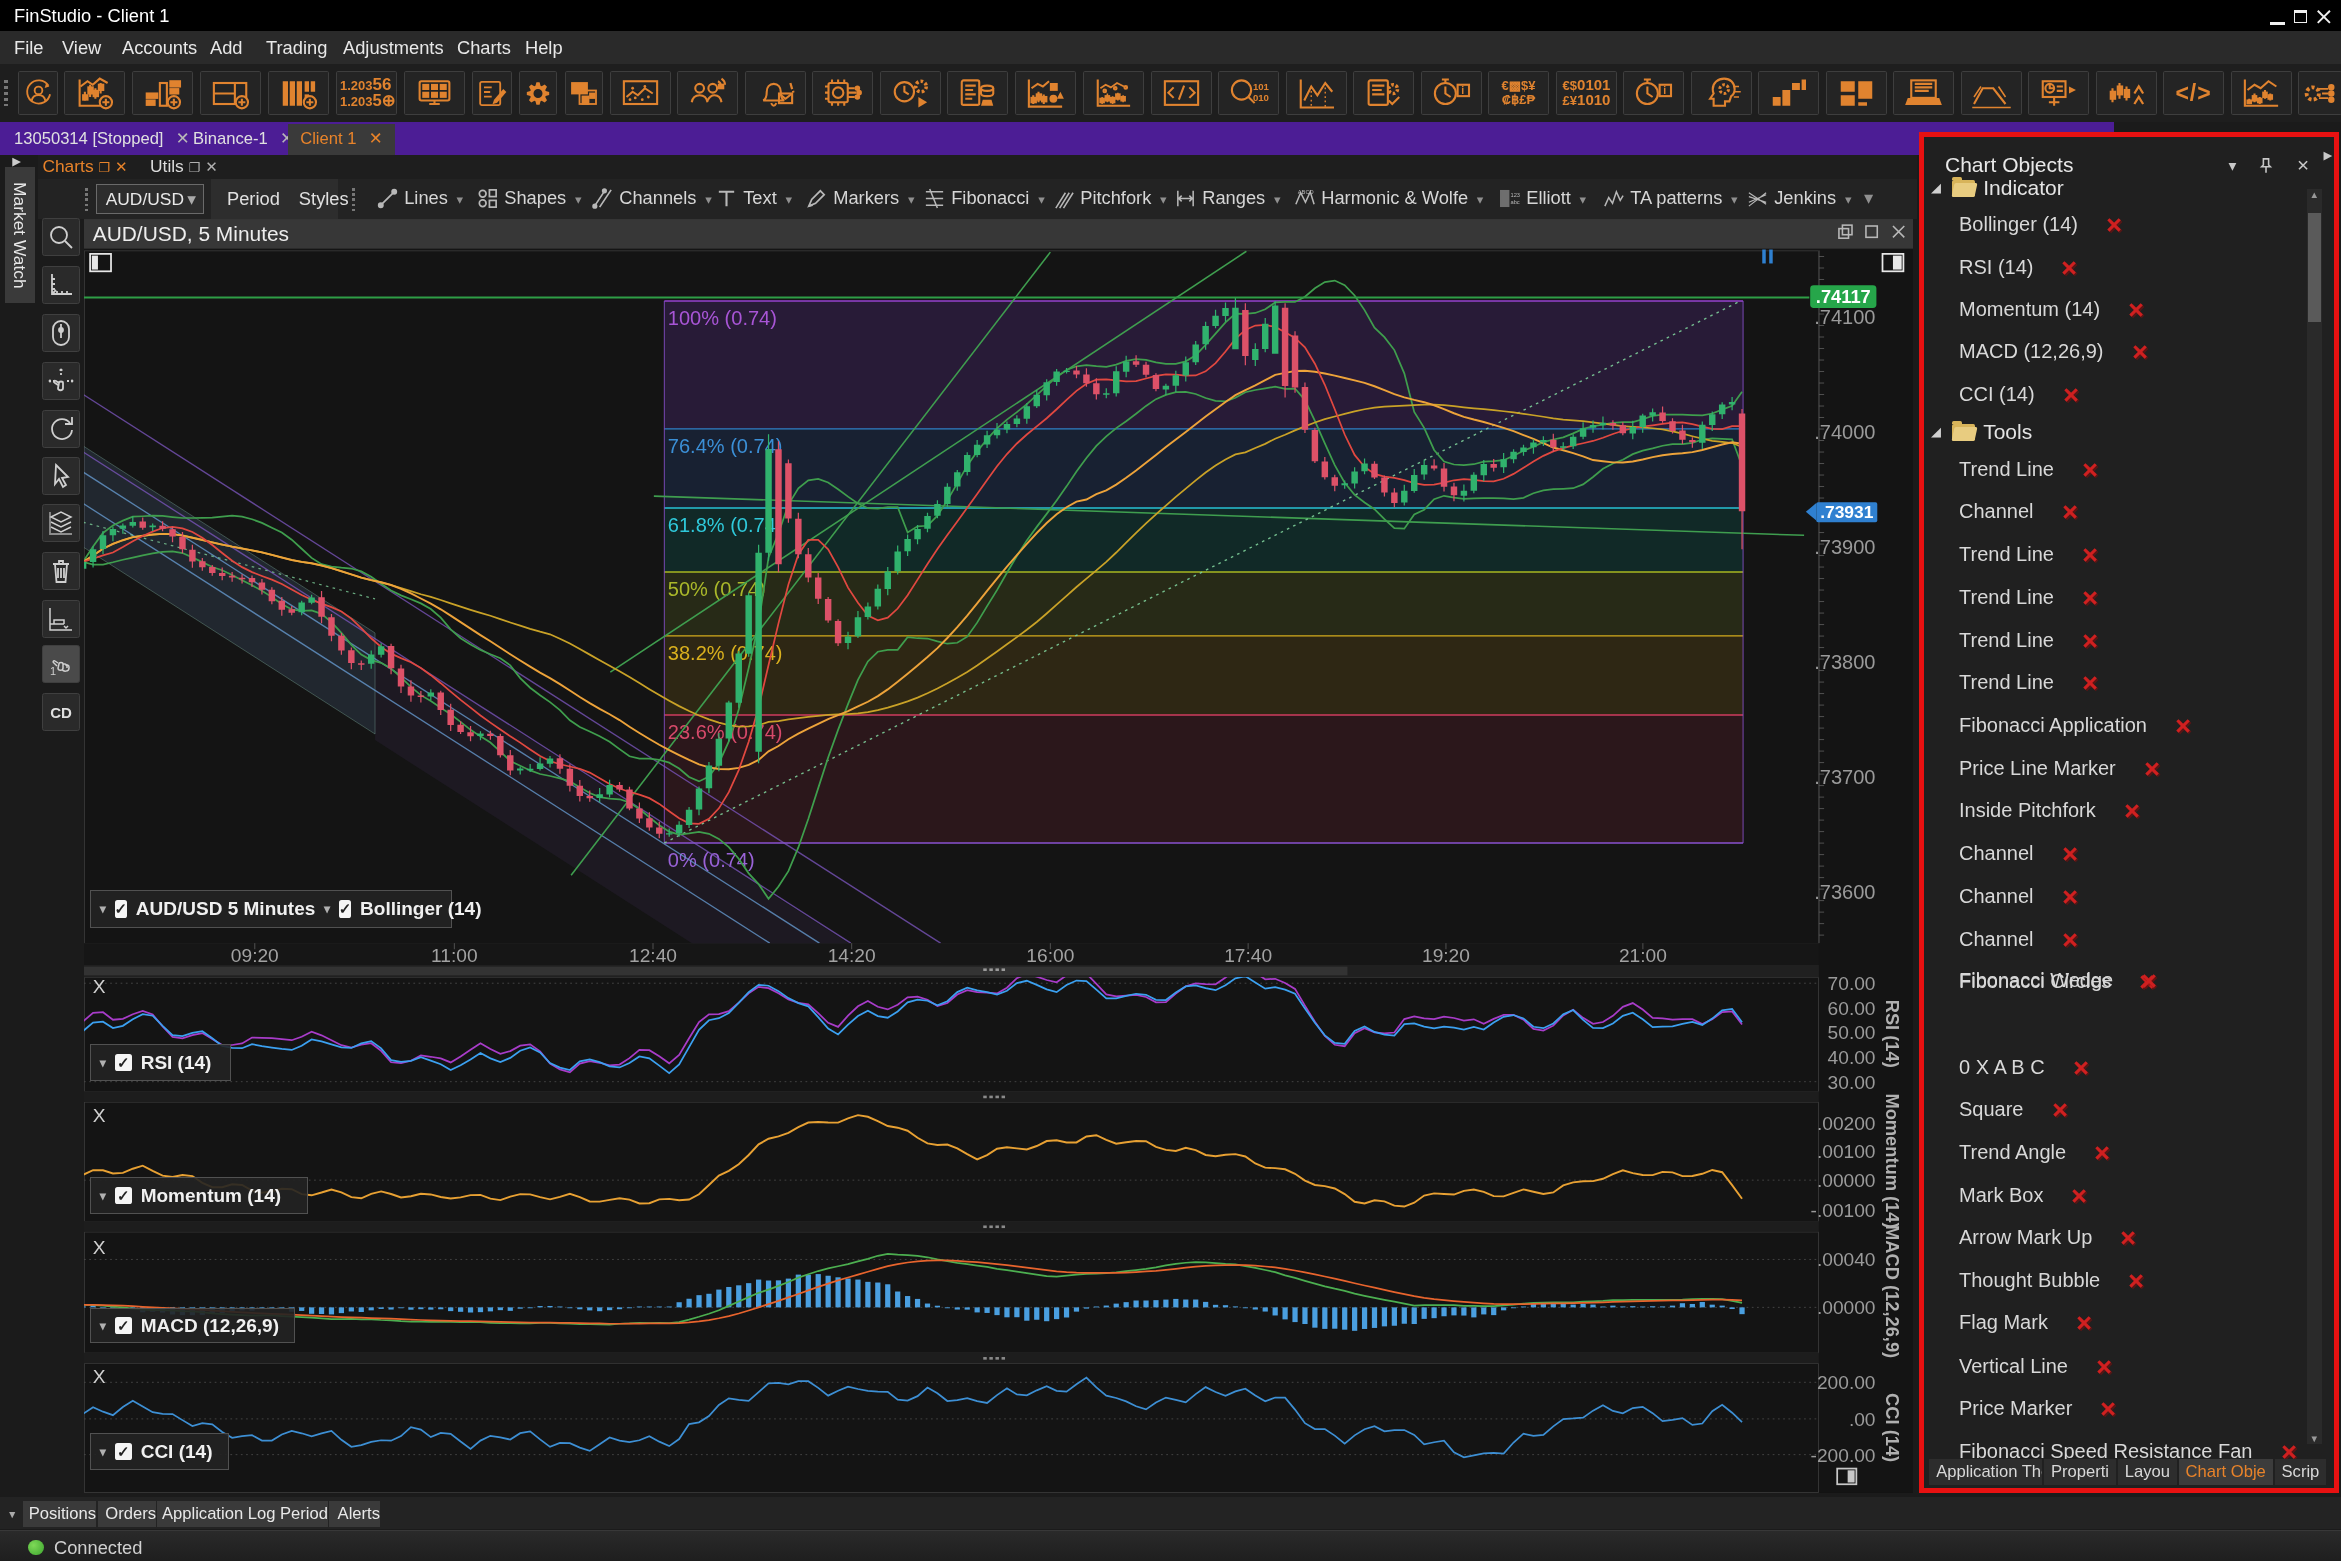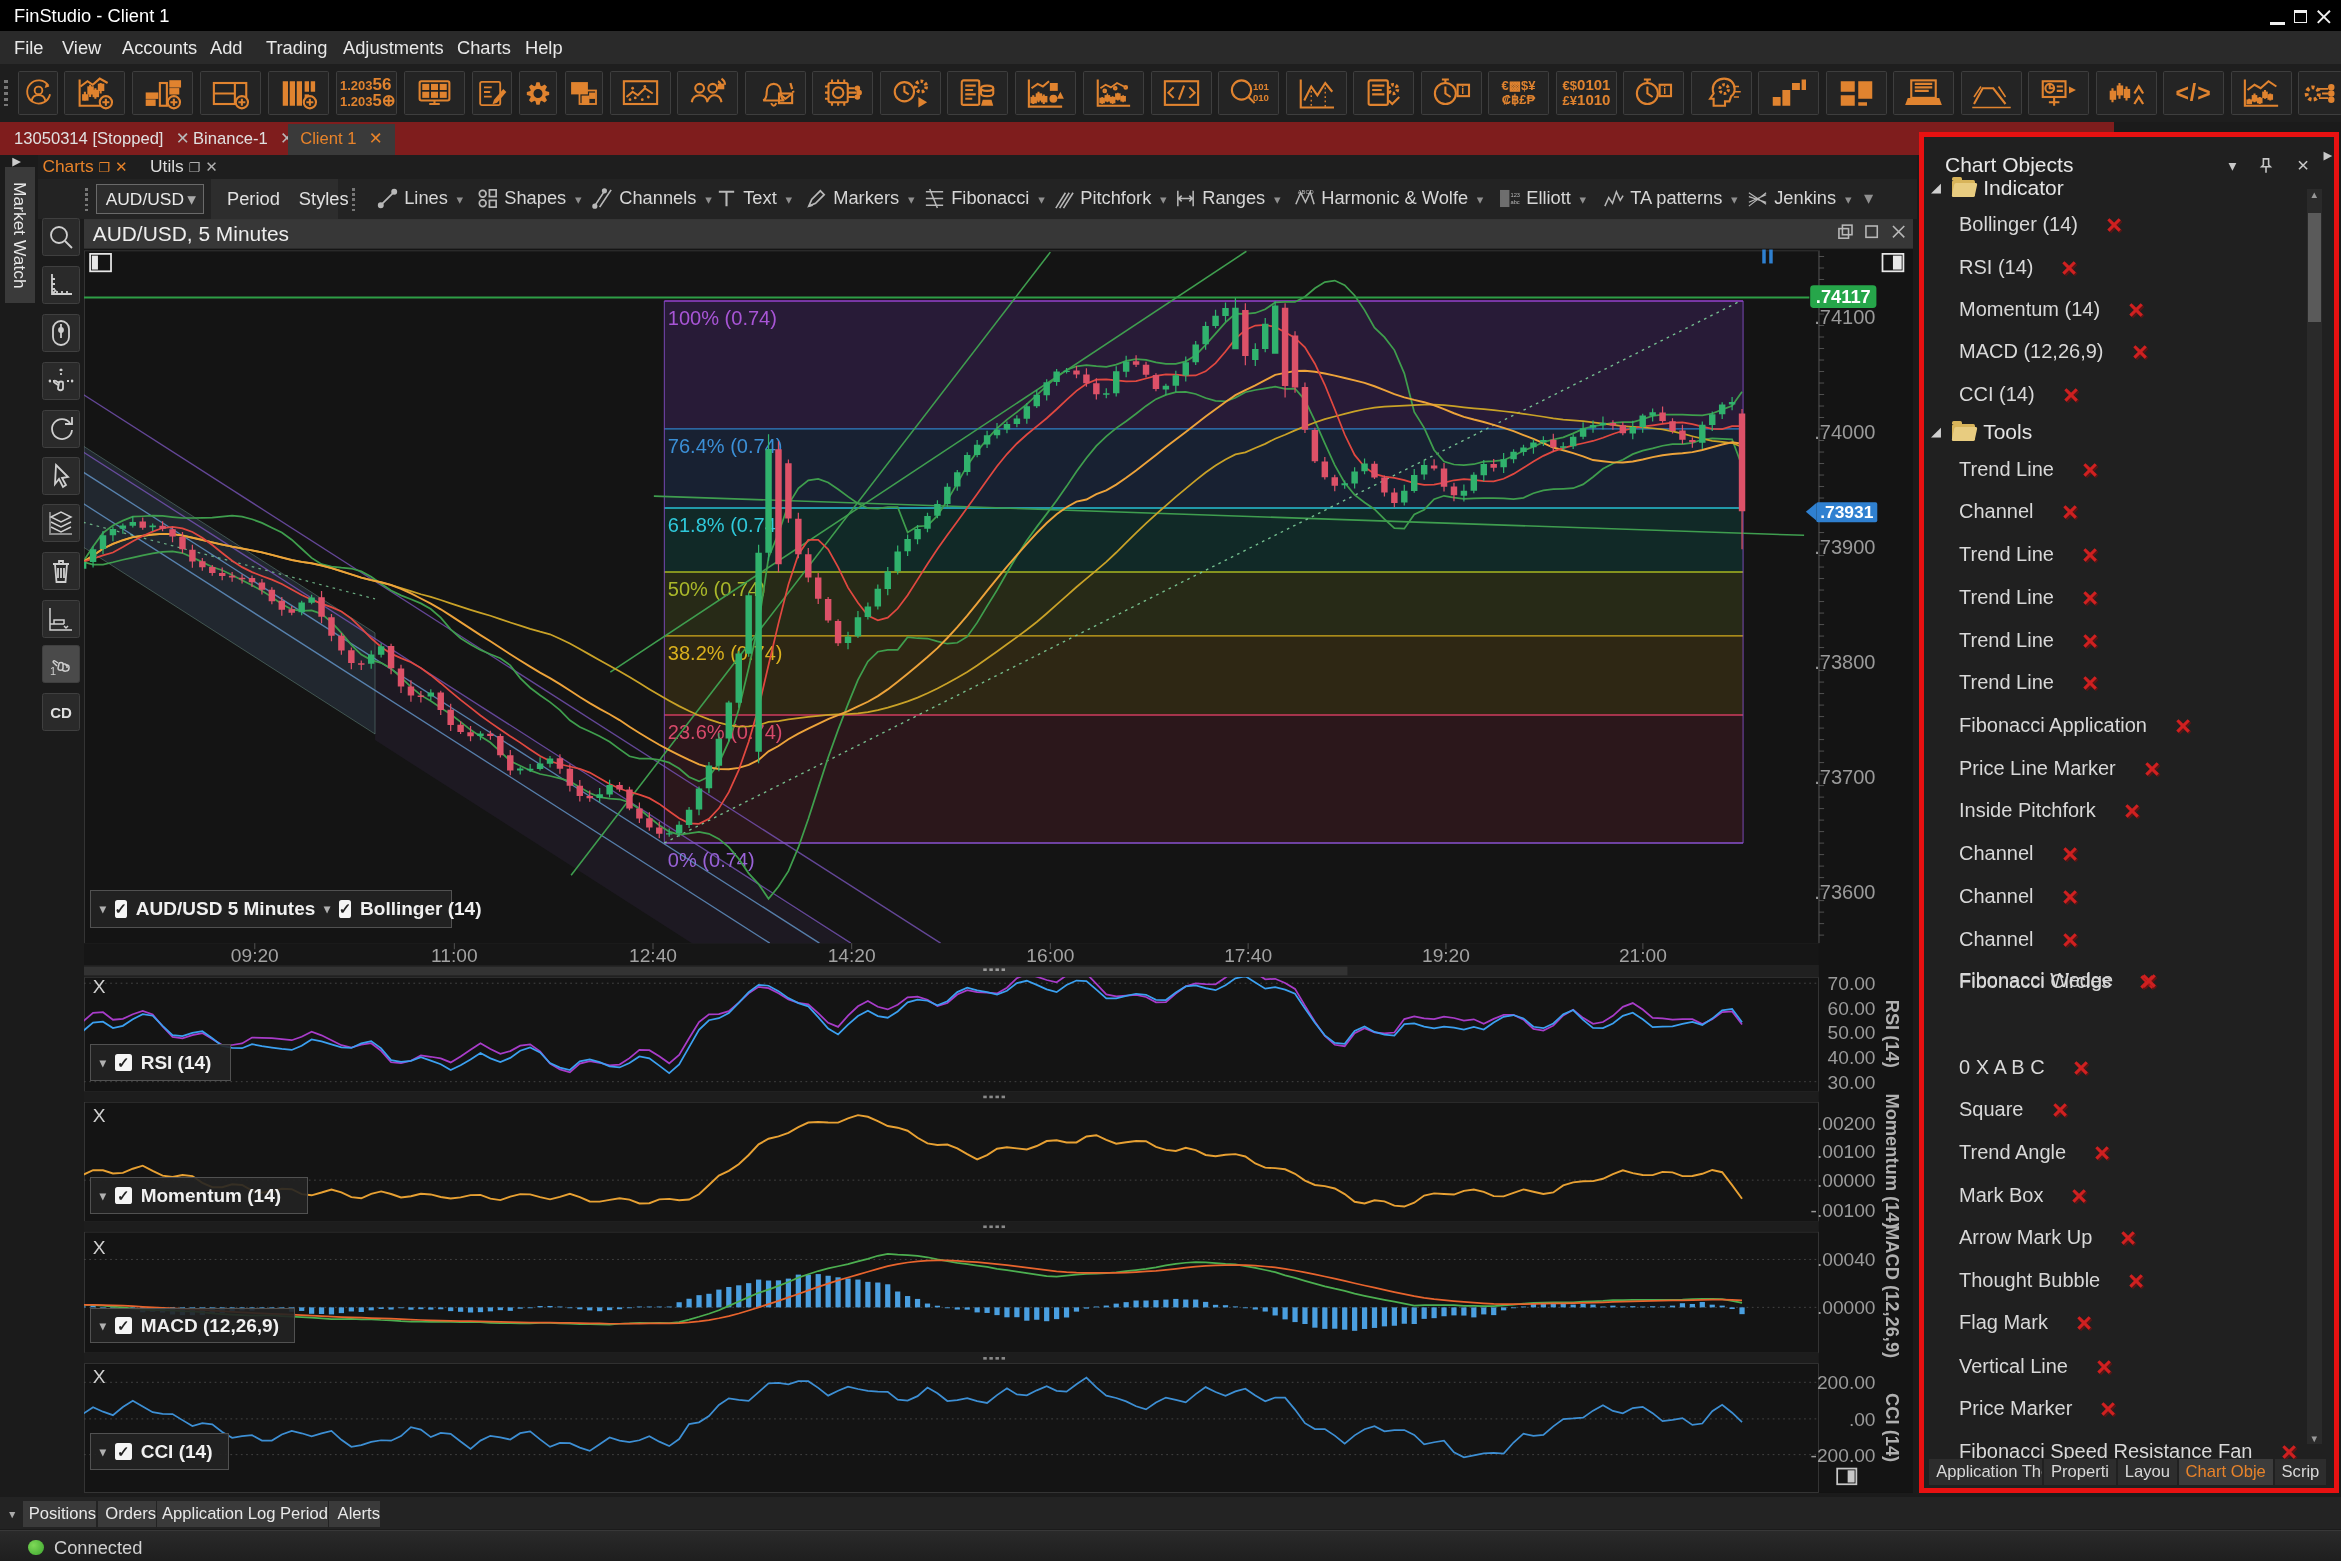--- a/index.html
+++ b/index.html
@@ -5,21 +5,21 @@
   font-family:"Liberation Sans", sans-serif; }
 #titlebar { position:absolute; left:0; top:0; width:2342px; height:31px; background:#000;
   color:#fff; font-size:18.3px; line-height:31px; padding-left:14px; }
 #menubar { position:absolute; left:0; top:31px; width:2342px; height:33px; background:#2a2a2a; }
 #menubar span { position:absolute; top:0; color:#e8e8e8; font-size:18.3px; line-height:33px; }
 #toolbar { position:absolute; left:0; top:64px; width:2342px; height:58px; background:#1e1e1e; }
 .tbtn { position:absolute; top:7px; height:44px; background:#242424; border:0.9px solid #3e3e3e; border-radius:1.7px;
   display:flex; align-items:center; justify-content:center; }
 #grip { position:absolute; left:4.4px; top:15.7px; width:3.5px; height:26px;
   background:repeating-linear-gradient(#777 0 2.6px, transparent 2.6px 6.1px); }
-#tabbar { position:absolute; left:0; top:122px; width:2114px; height:33px; background:#7f1d1d; }
+#tabbar { position:absolute; left:0; top:122px; width:2114px; height:33px; background:#4c1d95; }
 .dtab { position:absolute; top:1.7px; height:31px; color:#e0e0e0; font-size:16.6px; line-height:30px; }
 .dtab .x { color:#b8b8b8; margin-left:12.2px; font-size:16.6px; }
 #dock { position:absolute; left:0; top:155px; width:2342px; height:1342px; background:#1b1b1b; }
 #mwtab { position:absolute; left:5.2px; top:12.2px; width:30px; height:136px; background:#3a3a3a;
   color:#e8e8e8; font-size:17.4px; writing-mode:vertical-rl; text-align:center; line-height:30px; }
 #mwarrow { position:absolute; left:12.2px; top:0px; color:#ccc; font-size:11.3px; }
 #subtabs { position:absolute; left:38px; top:0; width:1879px; height:24.4px; background:#1e1e1e; }
 #subtabs .stab { position:absolute; top:0; height:24.4px; font-size:17.4px; line-height:23px; }
 #ctoolbar { position:absolute; left:38px; top:24.4px; width:1879px; height:40px; background:#232323; }
 #combo { position:absolute; left:58px; top:4.4px; width:108px; height:30.5px; background:#2d2d2d; border:0.9px solid #6a6a6a;

